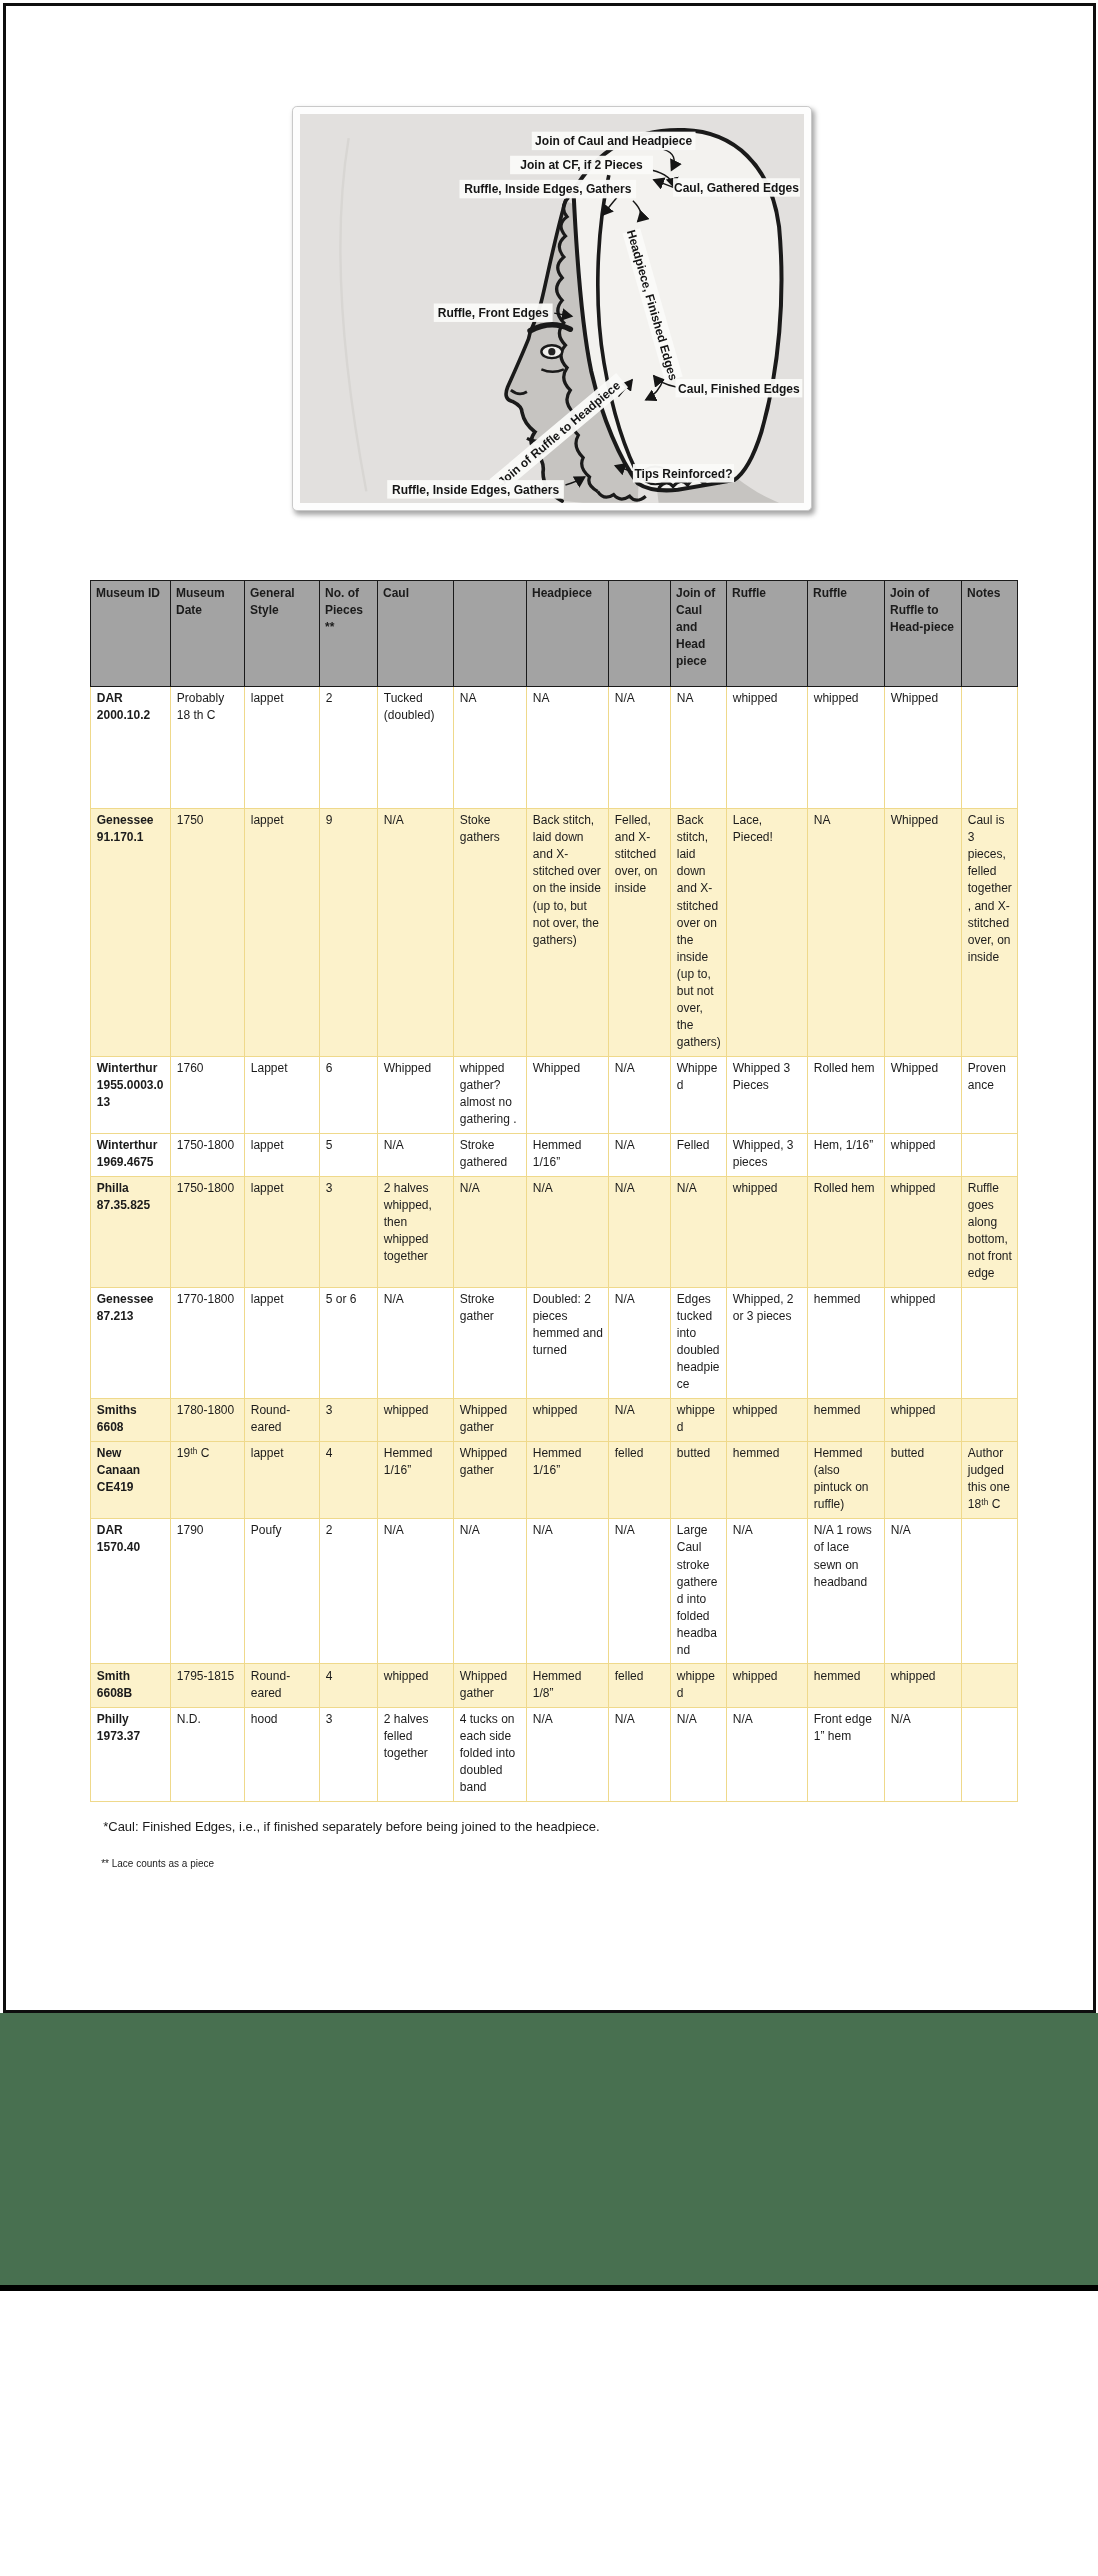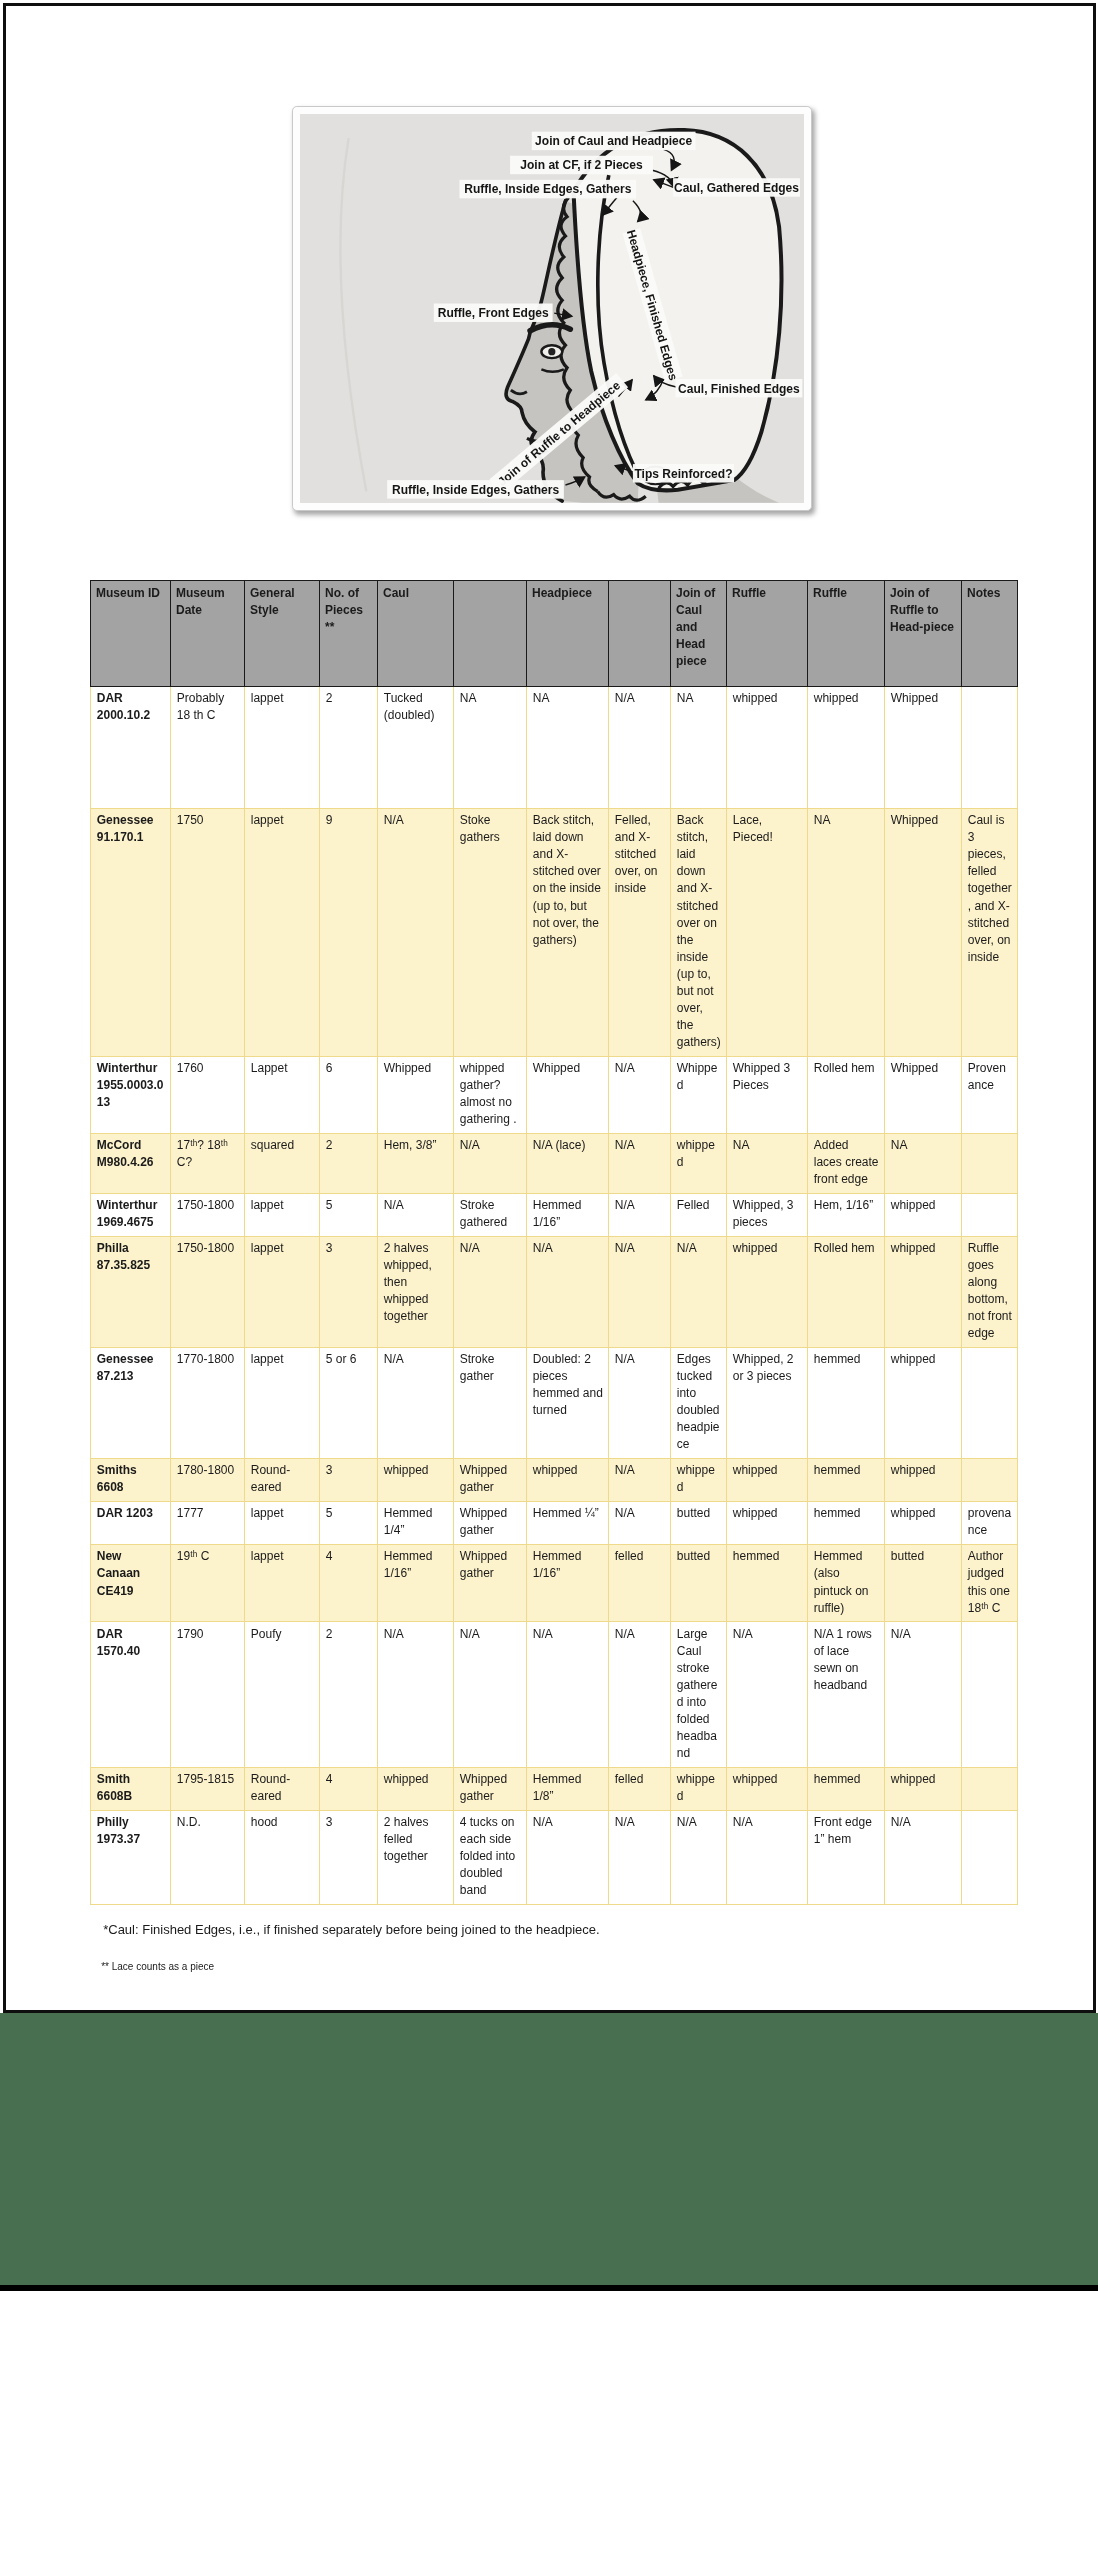--- a/index.html
+++ b/index.html
@@ -214,35 +214,20 @@
             <td>Whipped</td>
             <td>whipped gather? almost no gathering .</td>
             <td>Whipped</td>
             <td>N/A</td>
             <td>Whipped</td>
             <td>Whipped 3 Pieces</td>
             <td>Rolled hem</td>
             <td>Whipped</td>
             <td>Provenance</td>
           </tr>
-          <tr class="alt">
-            <td class="rowhead">McCord M980.4.26</td>
-            <td>17ᵗʰ? 18ᵗʰ C?</td>
-            <td>squared</td>
-            <td>2</td>
-            <td>Hem, 3/8”</td>
-            <td>N/A</td>
-            <td>N/A (lace)</td>
-            <td>N/A</td>
-            <td>whipped</td>
-            <td>NA</td>
-            <td>Added laces create front edge</td>
-            <td>NA</td>
-            <td></td>
-          </tr>
           <tr>
             <td class="rowhead">Winterthur 1969.4675</td>
             <td>1750-1800</td>
             <td>lappet</td>
             <td>5</td>
             <td>N/A</td>
             <td>Stroke gathered</td>
             <td>Hemmed 1/16”</td>
             <td>N/A</td>
             <td>Felled</td>
@@ -288,35 +273,20 @@
             <td>3</td>
             <td>whipped</td>
             <td>Whipped gather</td>
             <td>whipped</td>
             <td>N/A</td>
             <td>whipped</td>
             <td>whipped</td>
             <td>hemmed</td>
             <td>whipped</td>
             <td></td>
-          </tr>
-          <tr>
-            <td class="rowhead">DAR 1203</td>
-            <td>1777</td>
-            <td>lappet</td>
-            <td>5</td>
-            <td>Hemmed 1/4”</td>
-            <td>Whipped gather</td>
-            <td>Hemmed ¼”</td>
-            <td>N/A</td>
-            <td>butted</td>
-            <td>whipped</td>
-            <td>hemmed</td>
-            <td>whipped</td>
-            <td>provenance</td>
           </tr>
           <tr class="alt">
             <td class="rowhead">New Canaan CE419</td>
             <td>19ᵗʰ C</td>
             <td>lappet</td>
             <td>4</td>
             <td>Hemmed 1/16”</td>
             <td>Whipped gather</td>
             <td>Hemmed 1/16”</td>
             <td>felled</td>

